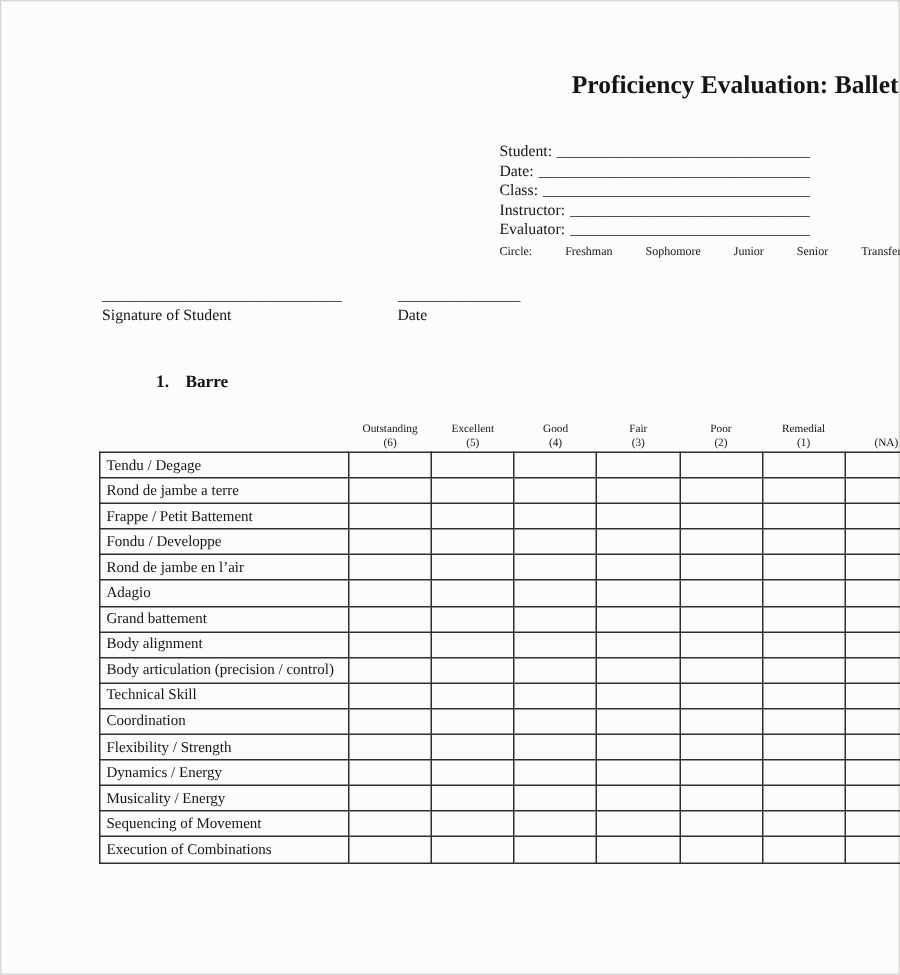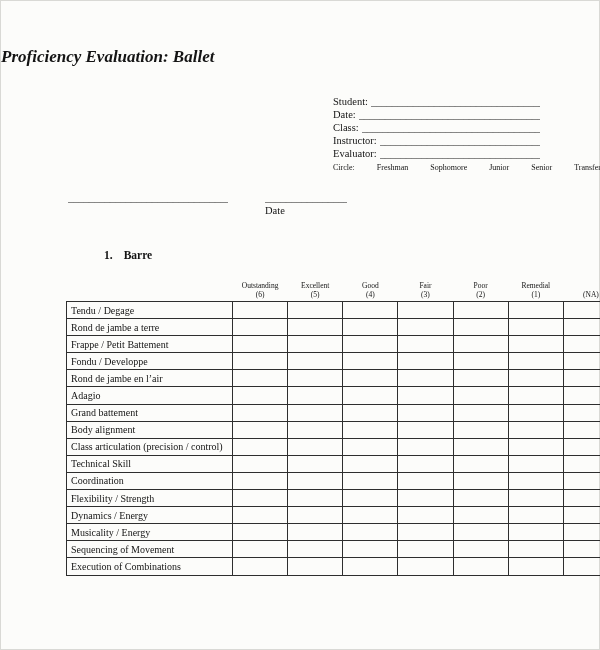--- a/index.html
+++ b/index.html
@@ -11,22 +11,22 @@
   }
   .page {
     position:relative;
     width:600px; height:650px;
     box-sizing:border-box;
     background:#fcfcfa;
     border:1px solid #d9d9d5;
   }
   .title {
     position:absolute; top:46px; left:0; right:0;
-    margin:0; text-align:left;
-    font-size:17px; font-weight:bold;font-style:italic;
+    margin:0; text-align:right;
+    font-size:17px; font-weight:bold;
   }
   .info-block {
     position:absolute; left:332px; top:94px; width:207px;
     font-size:10.5px;
   }
   .info-row { display:flex; line-height:13px; white-space:nowrap; }
   .info-label { margin-right:3px; }
   .fill-line { flex:1; overflow:hidden; white-space:nowrap; }
   .circle-row {
     display:flex; gap:22px; margin-top:3px;
@@ -98,20 +98,21 @@
       <span>Freshman</span>
       <span>Sophomore</span>
       <span>Junior</span>
       <span>Senior</span>
       <span>Transfer</span>
     </div>
   </div>
 
   <div class="sig-student">
     <div class="sig-line">________________________________________</div>
+    <div class="sig-label">Signature of Student</div>
   </div>
 
   <div class="sig-date">
     <div class="sig-line">____________________</div>
     <div class="sig-label">Date</div>
   </div>
 
   <div class="section-heading">
     <span class="sec-num">1.</span><span>Barre</span>
   </div>
@@ -225,21 +226,21 @@
           <td class="label-cell">Body alignment</td>
           <td class="score-cell"></td>
           <td class="score-cell"></td>
           <td class="score-cell"></td>
           <td class="score-cell"></td>
           <td class="score-cell"></td>
           <td class="score-cell"></td>
           <td class="score-cell"></td>
         </tr>
         <tr>
-          <td class="label-cell">Class articulation (precision / control)</td>
+          <td class="label-cell">Body articulation (precision / control)</td>
           <td class="score-cell"></td>
           <td class="score-cell"></td>
           <td class="score-cell"></td>
           <td class="score-cell"></td>
           <td class="score-cell"></td>
           <td class="score-cell"></td>
           <td class="score-cell"></td>
         </tr>
         <tr>
           <td class="label-cell">Technical Skill</td>

